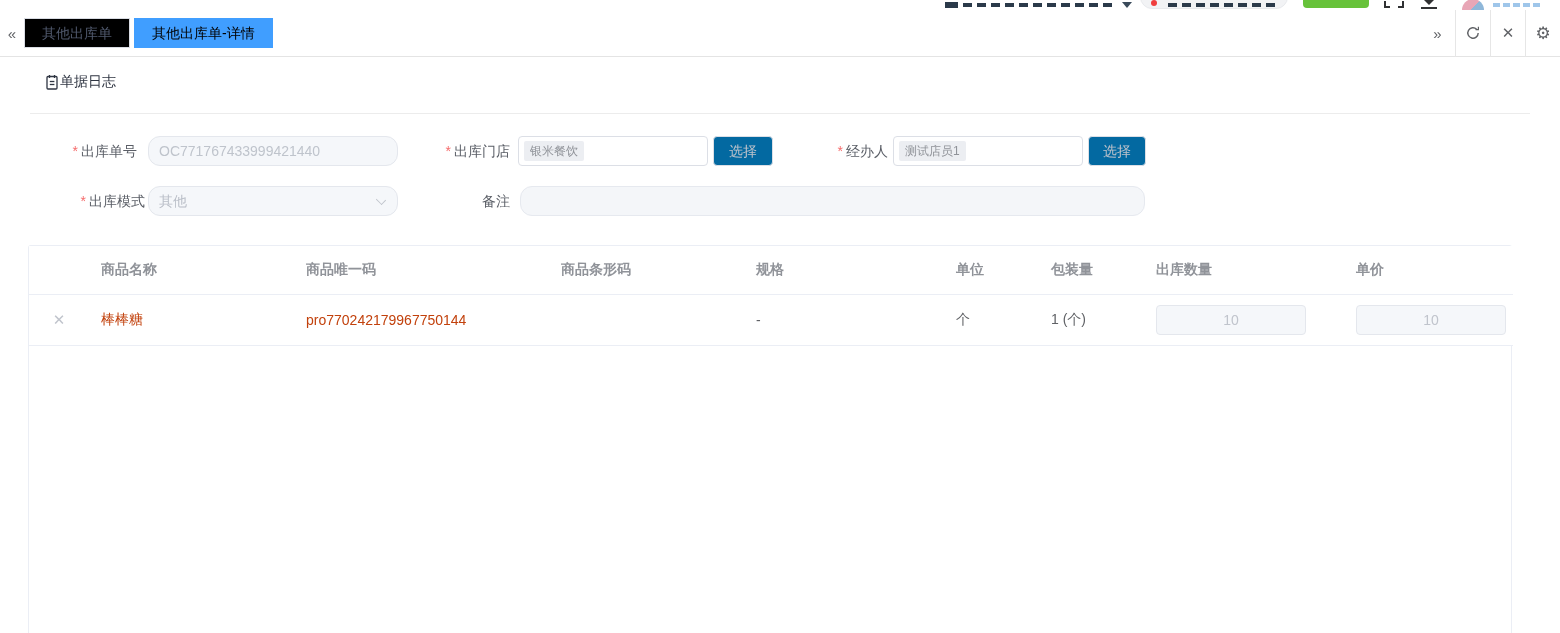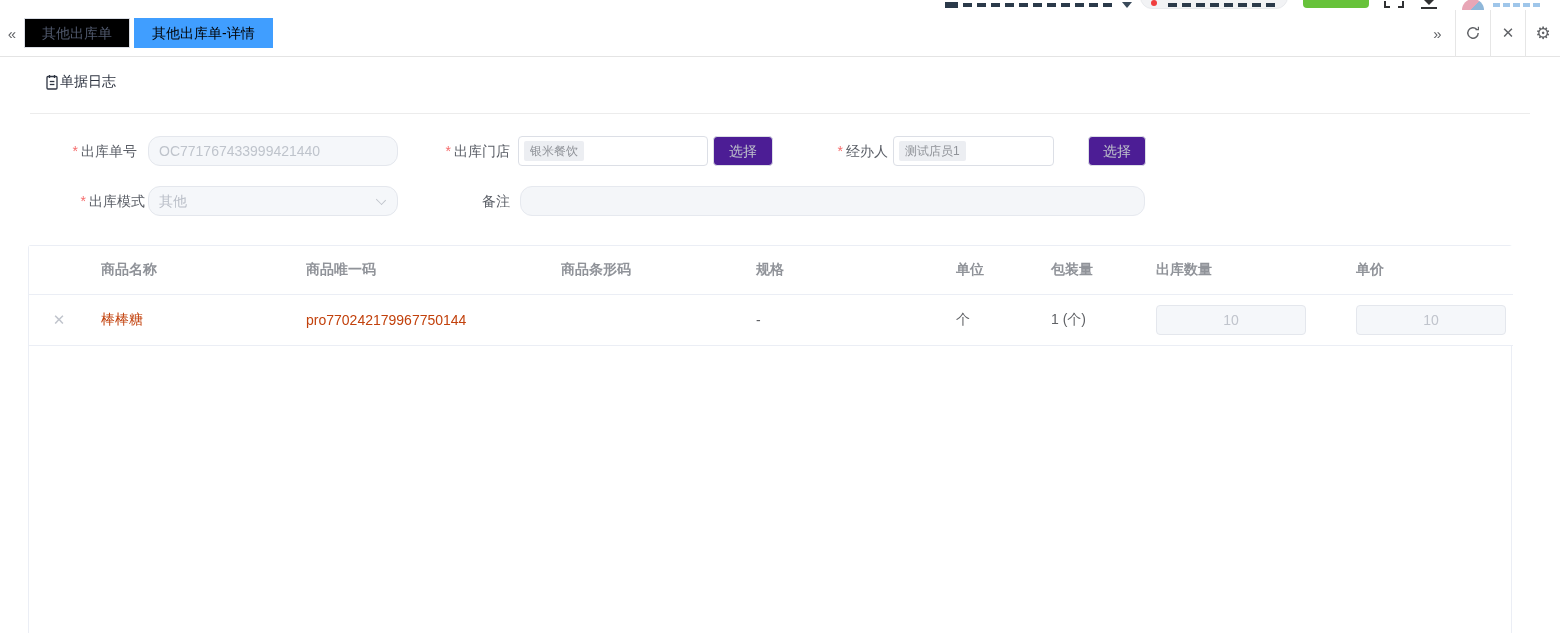--- a/index.html
+++ b/index.html
@@ -52,21 +52,21 @@
   .form { position:absolute; top:125px; left:0; width:1560px; height:110px; }
   .f-label { position:absolute; height:30px; line-height:30px; text-align:right; color:#5a5e66; white-space:nowrap; }
   .req { color:#F56C6C; margin-right:3px; }
   .inp { position:absolute; height:30px; border:1px solid #DCDFE6; border-radius:12px; background:#fff;
     font-family:inherit; font-size:14px; color:#606266; padding:0 10px; outline:none; }
   .inp.disabled { background:#F5F7FA; border-color:#E4E7ED; color:#BFC4CC; }
   .tag-input { position:absolute; height:30px; border:1px solid #DCDFE6; border-radius:4px; background:#fff;
     display:flex; align-items:center; padding:0 5px; }
   .tag { background:#eceef2; color:#909399; font-size:12px; height:20px; line-height:20px;
     padding:0 6px; border-radius:2px; white-space:nowrap; }
-  .sel-btn { position:absolute; height:30px; border:1px solid #DCDFE6; border-radius:4px; background:#4c1d95;
+  .sel-btn { position:absolute; height:30px; border:1px solid #DCDFE6; border-radius:4px; background:#0369a1;
     color:#BFC3CB; font-size:14px; text-align:center; line-height:28px; cursor:pointer; }
   .select { position:absolute; height:30px; border:1px solid #E4E7ED; border-radius:12px; background:#F5F7FA;
     color:#b9bec7; line-height:28px; padding:0 10px; cursor:pointer; }
   .select .chev { position:absolute; right:12px; top:9px; width:8px; height:8px;
     border-right:1px solid #C0C4CC; border-bottom:1px solid #C0C4CC; transform:rotate(45deg) scaleY(.8); }
 
   
   .table-wrap { position:absolute; top:245px; left:28px; width:1484px; height:388px;
     border:1px solid #EBEEF5; border-bottom:none; border-radius:3px 3px 0 0; background:#fff; }
   table { border-collapse:collapse; width:100%; table-layout:fixed; }
@@ -142,21 +142,21 @@
       <span class="req">*</span><span>出库门店</span>
     </div>
     <div class="tag-input" style="left:518px; top:11px; width:190px;">
       <span class="tag">银米餐饮</span>
     </div>
     <div class="sel-btn" style="left:713px; top:11px; width:60px;">选择</div>
 
     <div class="f-label" style="left:780px; top:11px; width:108px;">
       <span class="req">*</span><span>经办人</span>
     </div>
-    <div class="tag-input" style="left:893px; top:11px; width:161px;">
+    <div class="tag-input" style="left:893px; top:11px; width:190px;">
       <span class="tag">测试店员1</span>
     </div>
     <div class="sel-btn" style="left:1088px; top:11px; width:58px;">选择</div>
 
     <div class="f-label" style="left:8px; top:61px; width:137px;">
       <span class="req">*</span><span>出库模式</span>
     </div>
     <div class="select" style="left:148px; top:61px; width:250px;">
       <span>其他</span>
       <span class="chev"></span>

